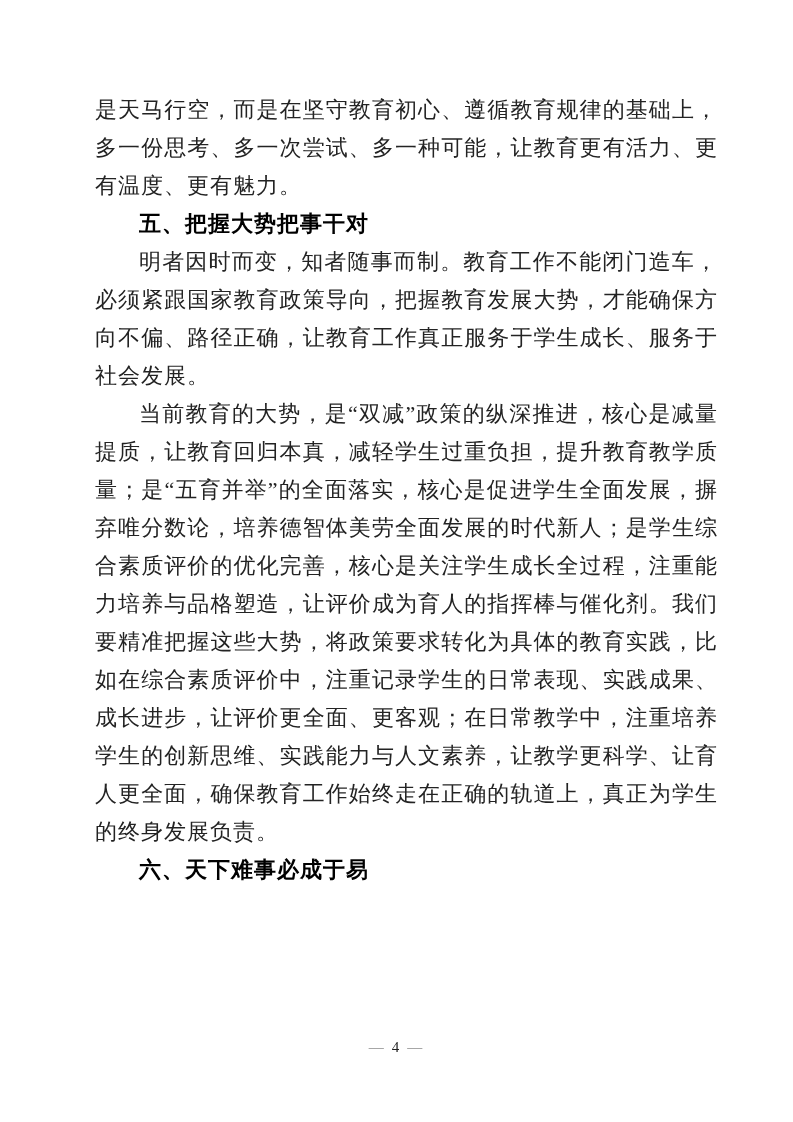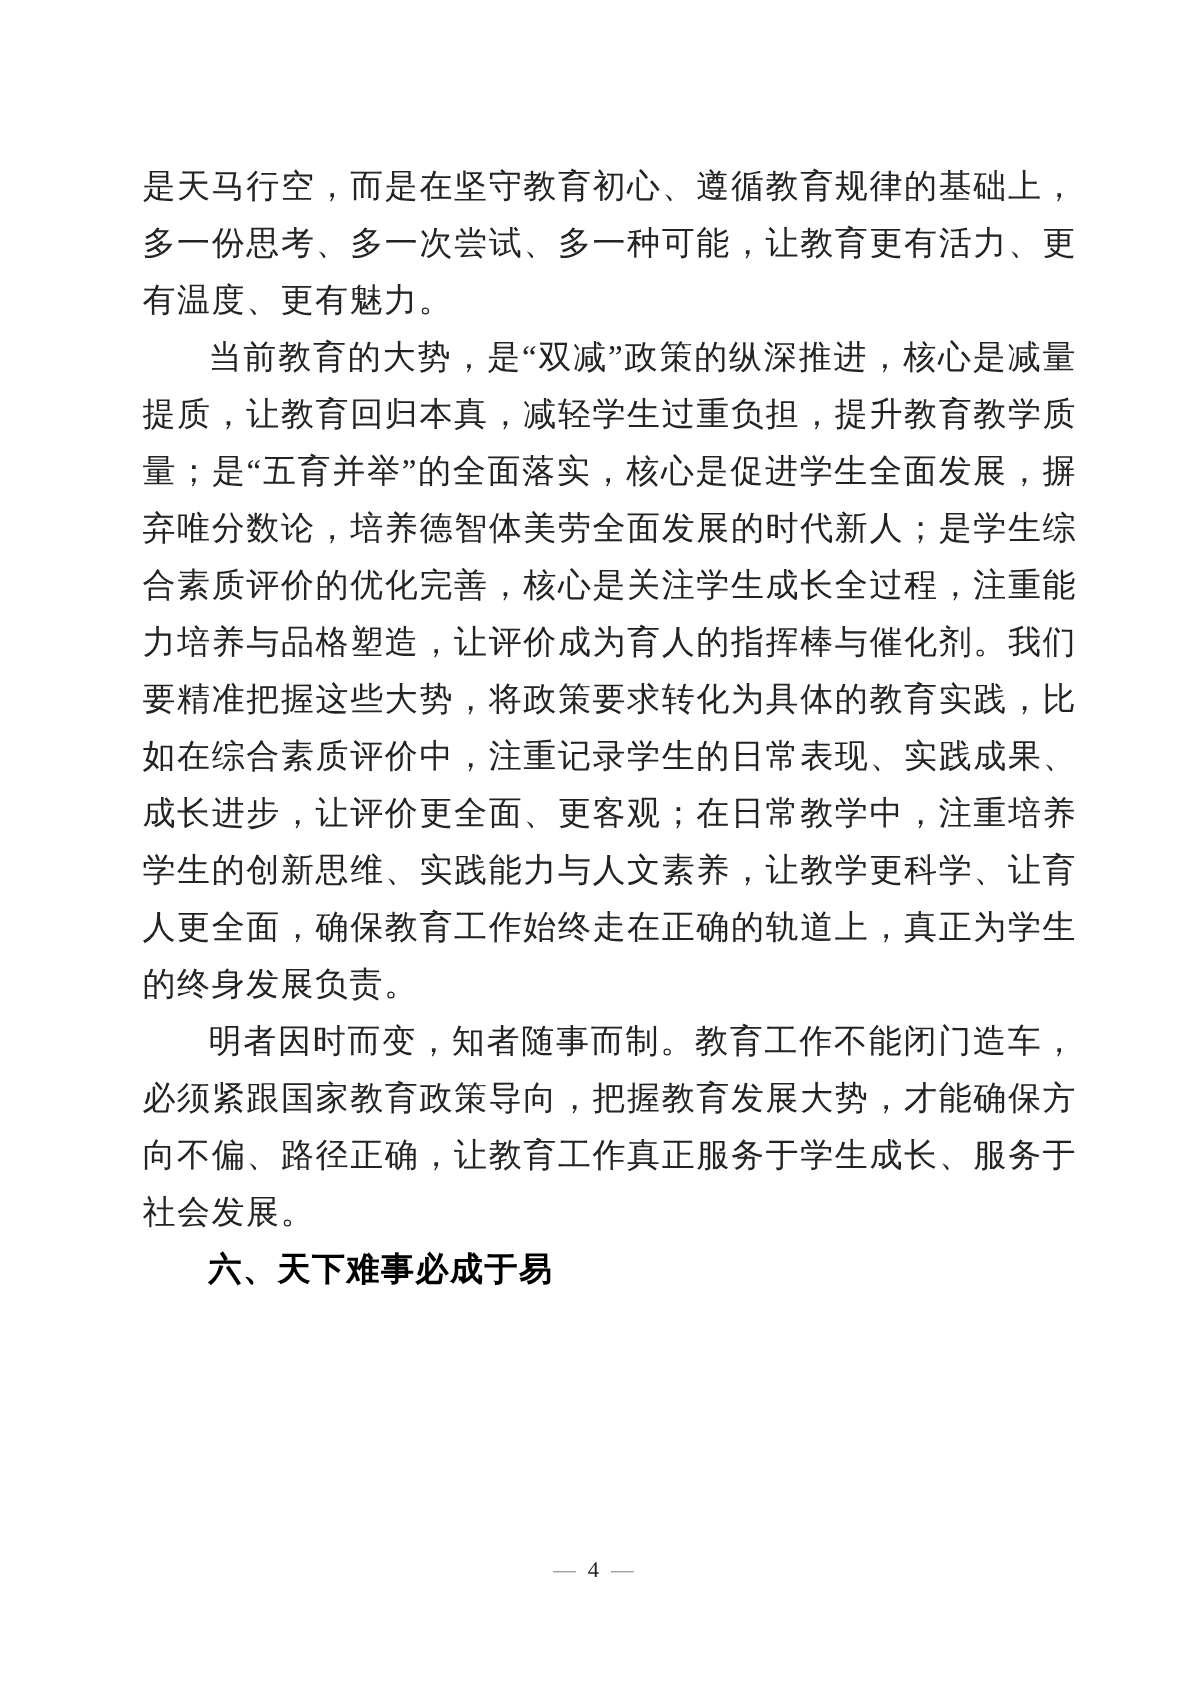--- a/index.html
+++ b/index.html
@@ -12,21 +12,21 @@
     width: 793px;
     height: 1122px;
     background: #ffffff;
     overflow: hidden;
     font-family: "Liberation Serif", "DejaVu Serif", serif;
     color: #232323;
   }
   .page-body {
     position: absolute;
     left: 95px;
-    top: 105px;
+    top: 91px;
     width: 623px;
   }
   .para {
     margin: 0;
     font-size: 22px;
     line-height: 38px;
     letter-spacing: 1px;
     text-align: justify;
     text-justify: inter-character;
     word-break: break-all;
@@ -62,21 +62,22 @@
     color: #8a8a8a;
     padding: 0 6px;
   }
 </style>
 </head>
 <body>
 
 <div class="page">
   <div class="page-body">
     <p class="para continuation">是天马行空，而是在坚守教育初心、遵循教育规律的基础上，多一份思考、多一次尝试、多一种可能，让教育更有活力、更有温度、更有魅力。</p>
+    <h2 class="section-heading">五、把握大势把事干对</h2>
+    <p class="para">明者因时而变，知者随事而制。教育工作不能闭门造车，必须紧跟国家教育政策导向，把握教育发展大势，才能确保方向不偏、路径正确，让教育工作真正服务于学生成长、服务于社会发展。</p>
     <p class="para">当前教育的大势，是“双减”政策的纵深推进，核心是减量提质，让教育回归本真，减轻学生过重负担，提升教育教学质量；是“五育并举”的全面落实，核心是促进学生全面发展，摒弃唯分数论，培养德智体美劳全面发展的时代新人；是学生综合素质评价的优化完善，核心是关注学生成长全过程，注重能力培养与品格塑造，让评价成为育人的指挥棒与催化剂。我们要精准把握这些大势，将政策要求转化为具体的教育实践，比如在综合素质评价中，注重记录学生的日常表现、实践成果、成长进步，让评价更全面、更客观；在日常教学中，注重培养学生的创新思维、实践能力与人文素养，让教学更科学、让育人更全面，确保教育工作始终走在正确的轨道上，真正为学生的终身发展负责。</p>
-    <p class="para">明者因时而变，知者随事而制。教育工作不能闭门造车，必须紧跟国家教育政策导向，把握教育发展大势，才能确保方向不偏、路径正确，让教育工作真正服务于学生成长、服务于社会发展。</p>
     <h2 class="section-heading">六、天下难事必成于易</h2>
   </div>
 
   <div class="page-footer">
     <span class="footer-dash">—</span><span>4</span><span class="footer-dash">—</span>
   </div>
 </div>
 
 </body></html>

